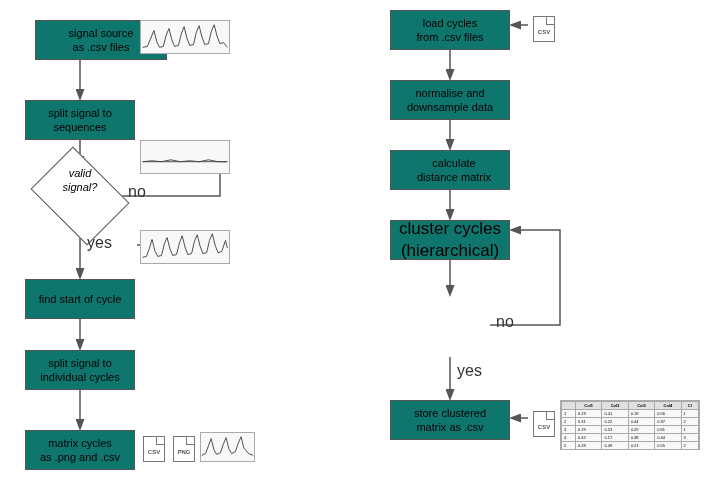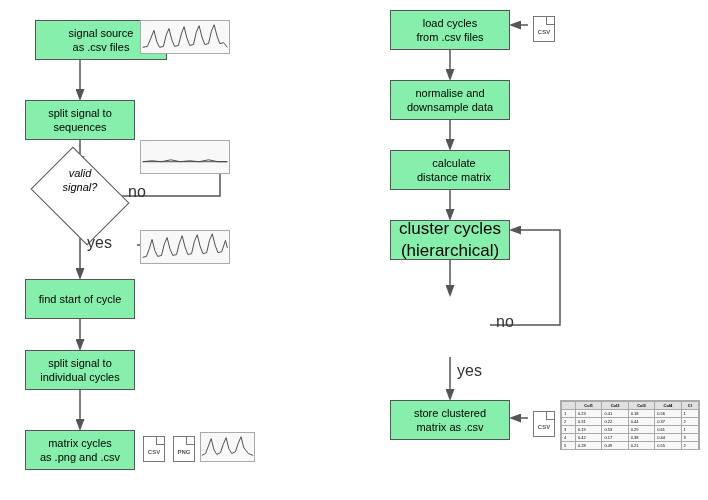--- a/index.html
+++ b/index.html
@@ -15,21 +15,21 @@
     .flowchart {
       position: absolute;
       top: 0; left: 0;
       width: 708px;
       height: 500px;
     }
     
     .box {
       position: absolute;
       border: 1.5px solid #555;
-      background: #86efac;
+      background: #0f766e;
       display: flex;
       align-items: center;
       justify-content: center;
       text-align: center;
       line-height: 1.3;
       padding: 4px;
     }
     
     .diamond-wrap {
       position: absolute;

